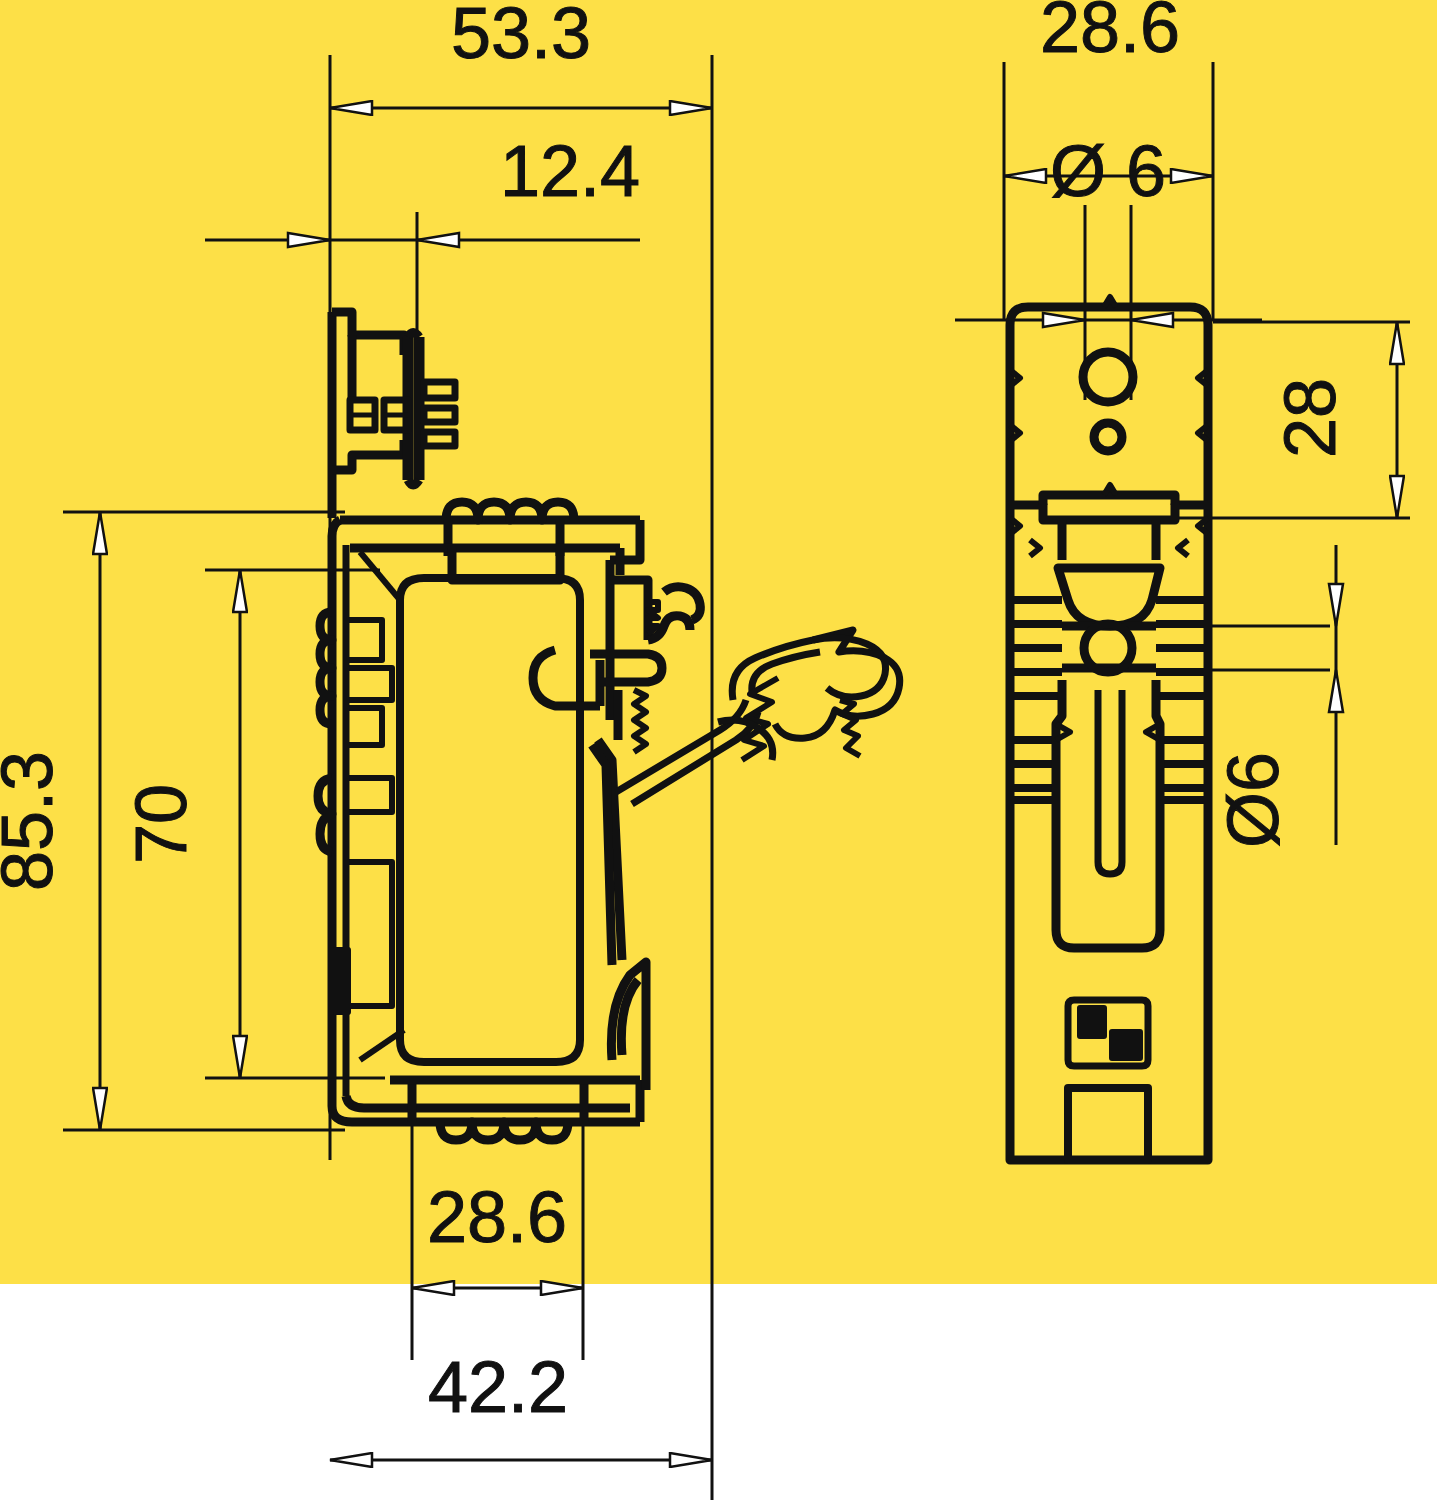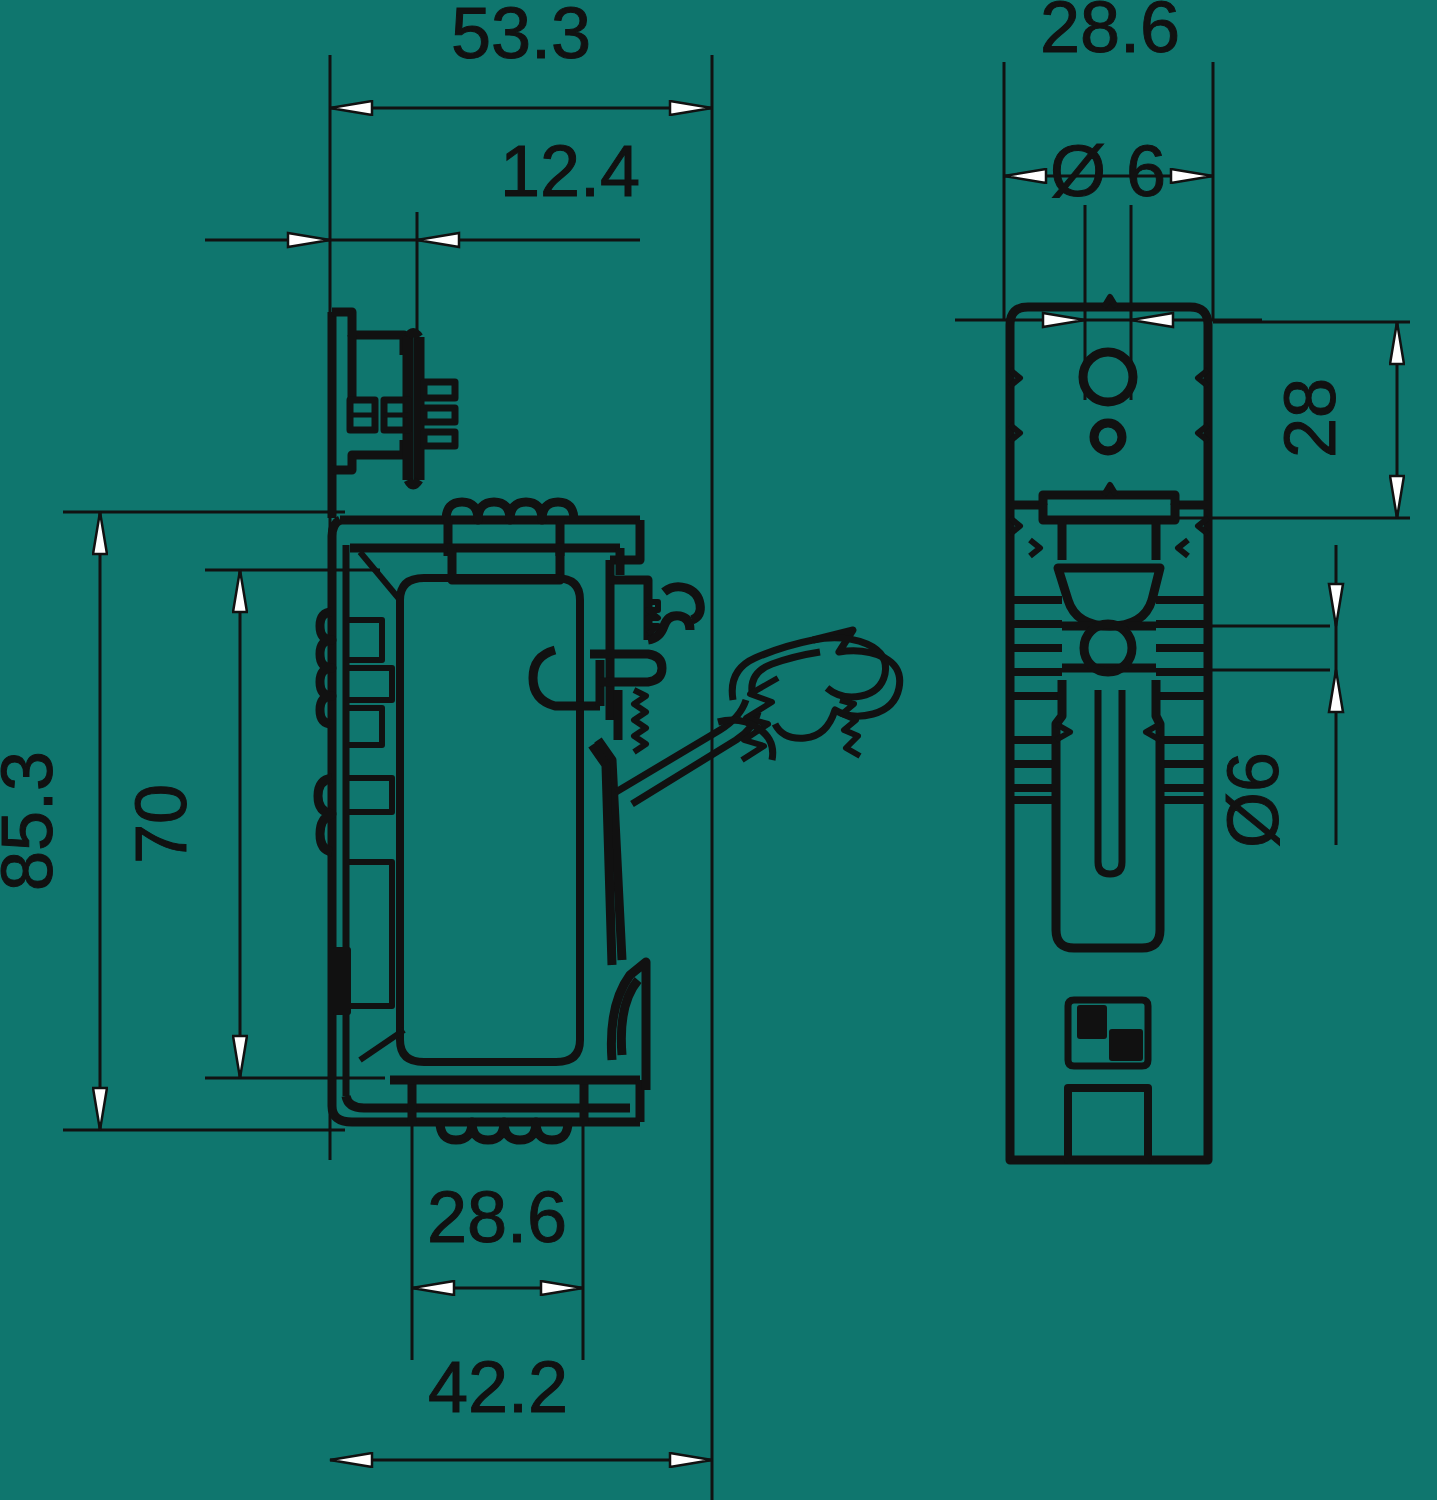--- a/index.html
+++ b/index.html
@@ -1,17 +1,17 @@
 <!DOCTYPE html>
 <html><head>
 <meta charset="utf-8">
 <style>
   html,body{margin:0;padding:0;background:#ffffff;}
   body{width:1437px;height:1500px;overflow:hidden;font-family:"Liberation Sans",sans-serif;}
-  #sheet{position:relative;width:1437px;height:1500px;background:#0f766e;}
+  #sheet{position:relative;width:1437px;height:1284px;background:#fde047;}
   #sheet svg{position:absolute;left:0;top:0;}
   .dimtext{font-family:"Liberation Sans",sans-serif;font-size:72px;fill:#111111;}
 </style>
 </head>
 <body>
 
 <div id="sheet">
 
   <svg width="1437" height="1500" viewBox="0 0 1437 1500">
 

